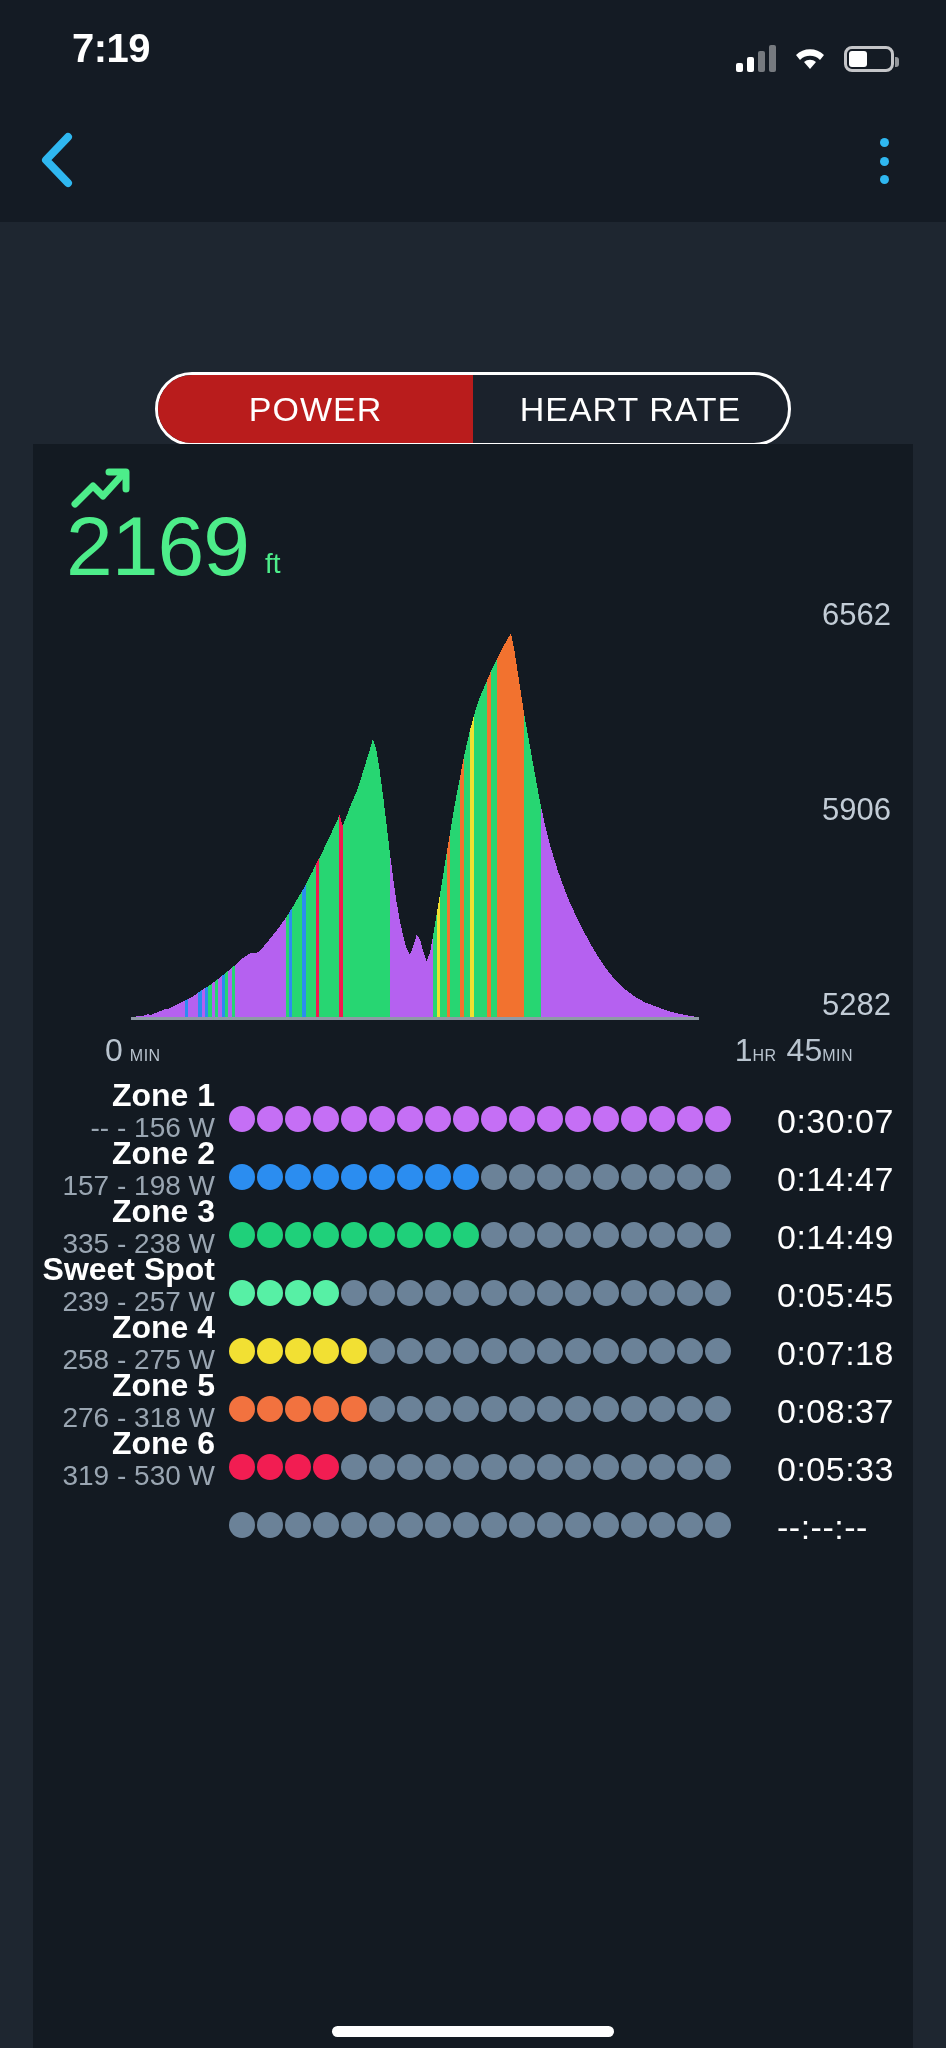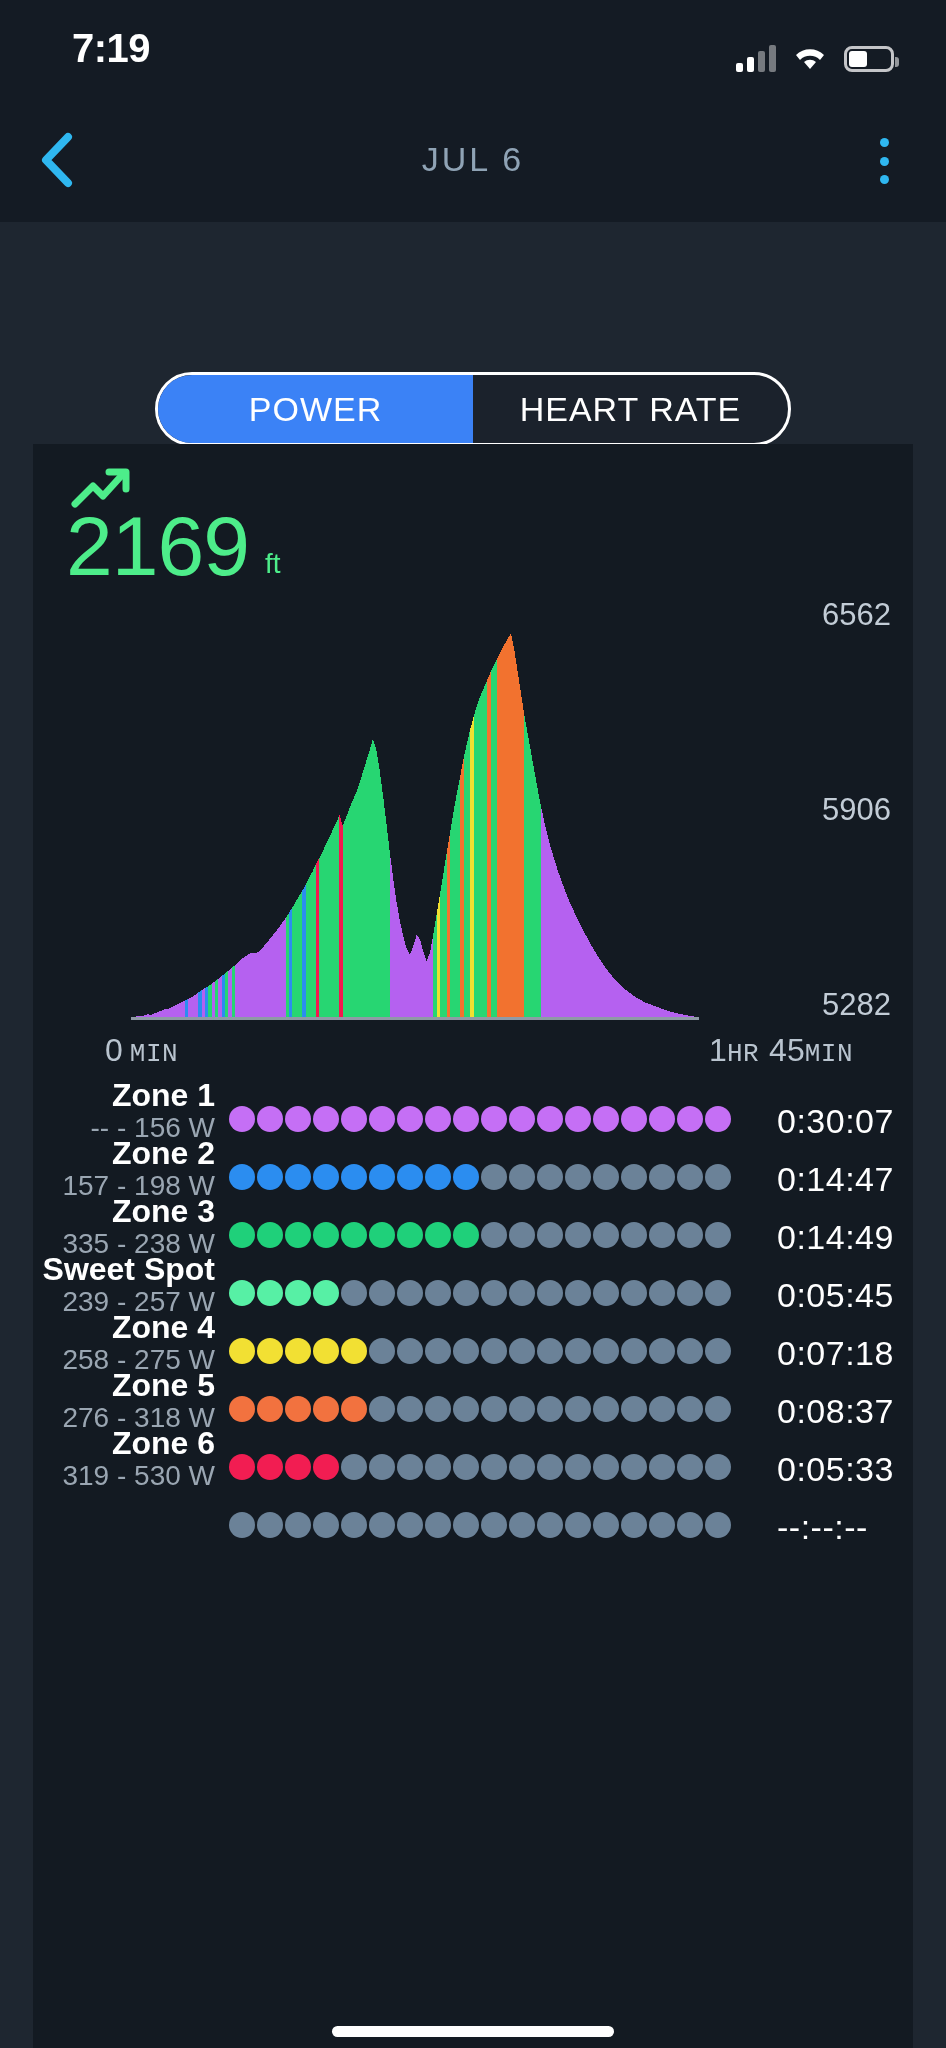--- a/index.html
+++ b/index.html
@@ -69,21 +69,21 @@
   
   .segment {
     position: absolute; left: 155px; top: 150px; width: 636px; height: 74px;
     border: 3px solid #ffffff; border-radius: 37px; overflow: hidden; display: flex;
     background: #1b222c;
   }
   .seg-btn {
     flex: 1 1 0; display: flex; align-items: center; justify-content: center;
     font-size: 34px; letter-spacing: 1px; color: #ffffff; background: transparent;
   }
-  .seg-btn.active { background: #3b82f6; color: #ffffff; }
+  .seg-btn.active { background: #b91c1c; color: #ffffff; }
 
   
   .zonechips {
     position: absolute; left: 0; top: 250px; width: 946px; height: 90px;
     display: flex; justify-content: center; gap: 25px; padding: 0 50px;
   }
   .chip {
     width: 64px; height: 64px; border-radius: 50%; border: 4px solid #888;
     display: flex; align-items: center; justify-content: center;
     color: #e9edf1; font-size: 32px; font-weight: bold; font-style: italic;
@@ -108,21 +108,21 @@
 
   .ylab { position: absolute; right: 22px; color: #c2ccd6; font-size: 31px; text-align: right; }
   .ylab.t1 { top: 153px; }
   .ylab.t2 { top: 348px; }
   .ylab.t3 { top: 543px; }
 
   .plot { position: absolute; left: 98px; top: 176px; width: 568px; height: 400px; }
   .plot svg { display: block; width: 100%; height: 100%; }
 
   .xlab { position: absolute; color: #b9c4cf; font-size: 32px; top: 588px; }
-  .xlab .sm { font-size: 26px; letter-spacing: .5px; font-family: Liberation Mono, monospace; }
+  .xlab .sm { font-size: 16px; letter-spacing: .5px; }
   .xlab.left { left: 72px; }
   .xlab.right { right: 60px; }
 
   
   .zones { position: absolute; left: 0; top: 650px; width: 880px; }
   .zrow { position: relative; height: 58px; margin-bottom: 0px; }
   .zlabels { position: absolute; left: 0; top: -16px; width: 182px; text-align: right; }
   .zname { color: #ffffff; font-size: 32px; font-weight: bold; line-height: 34px; }
   .zrange { color: #9aa6b2; font-size: 28px; line-height: 32px; }
   .zdots { position: absolute; left: 196px; top: 12px; display: flex; gap: 2px; }
@@ -159,21 +159,20 @@
         </div>
     </div>
   </div>
 
   <div class="navbar">
     <div class="nav-back">
       <svg width="40" height="58" viewBox="0 0 40 58">
         <polyline points="30,6 8,29 30,52" fill="none" stroke="#2fb7f0" stroke-width="8" stroke-linecap="round" stroke-linejoin="round"></polyline>
       </svg>
     </div>
-    <div class="nav-title">JUL 6</div>
     <div class="nav-more">
         <i></i>
         <i></i>
         <i></i>
       </div>
   </div>
 
   <div class="content">
 
 

